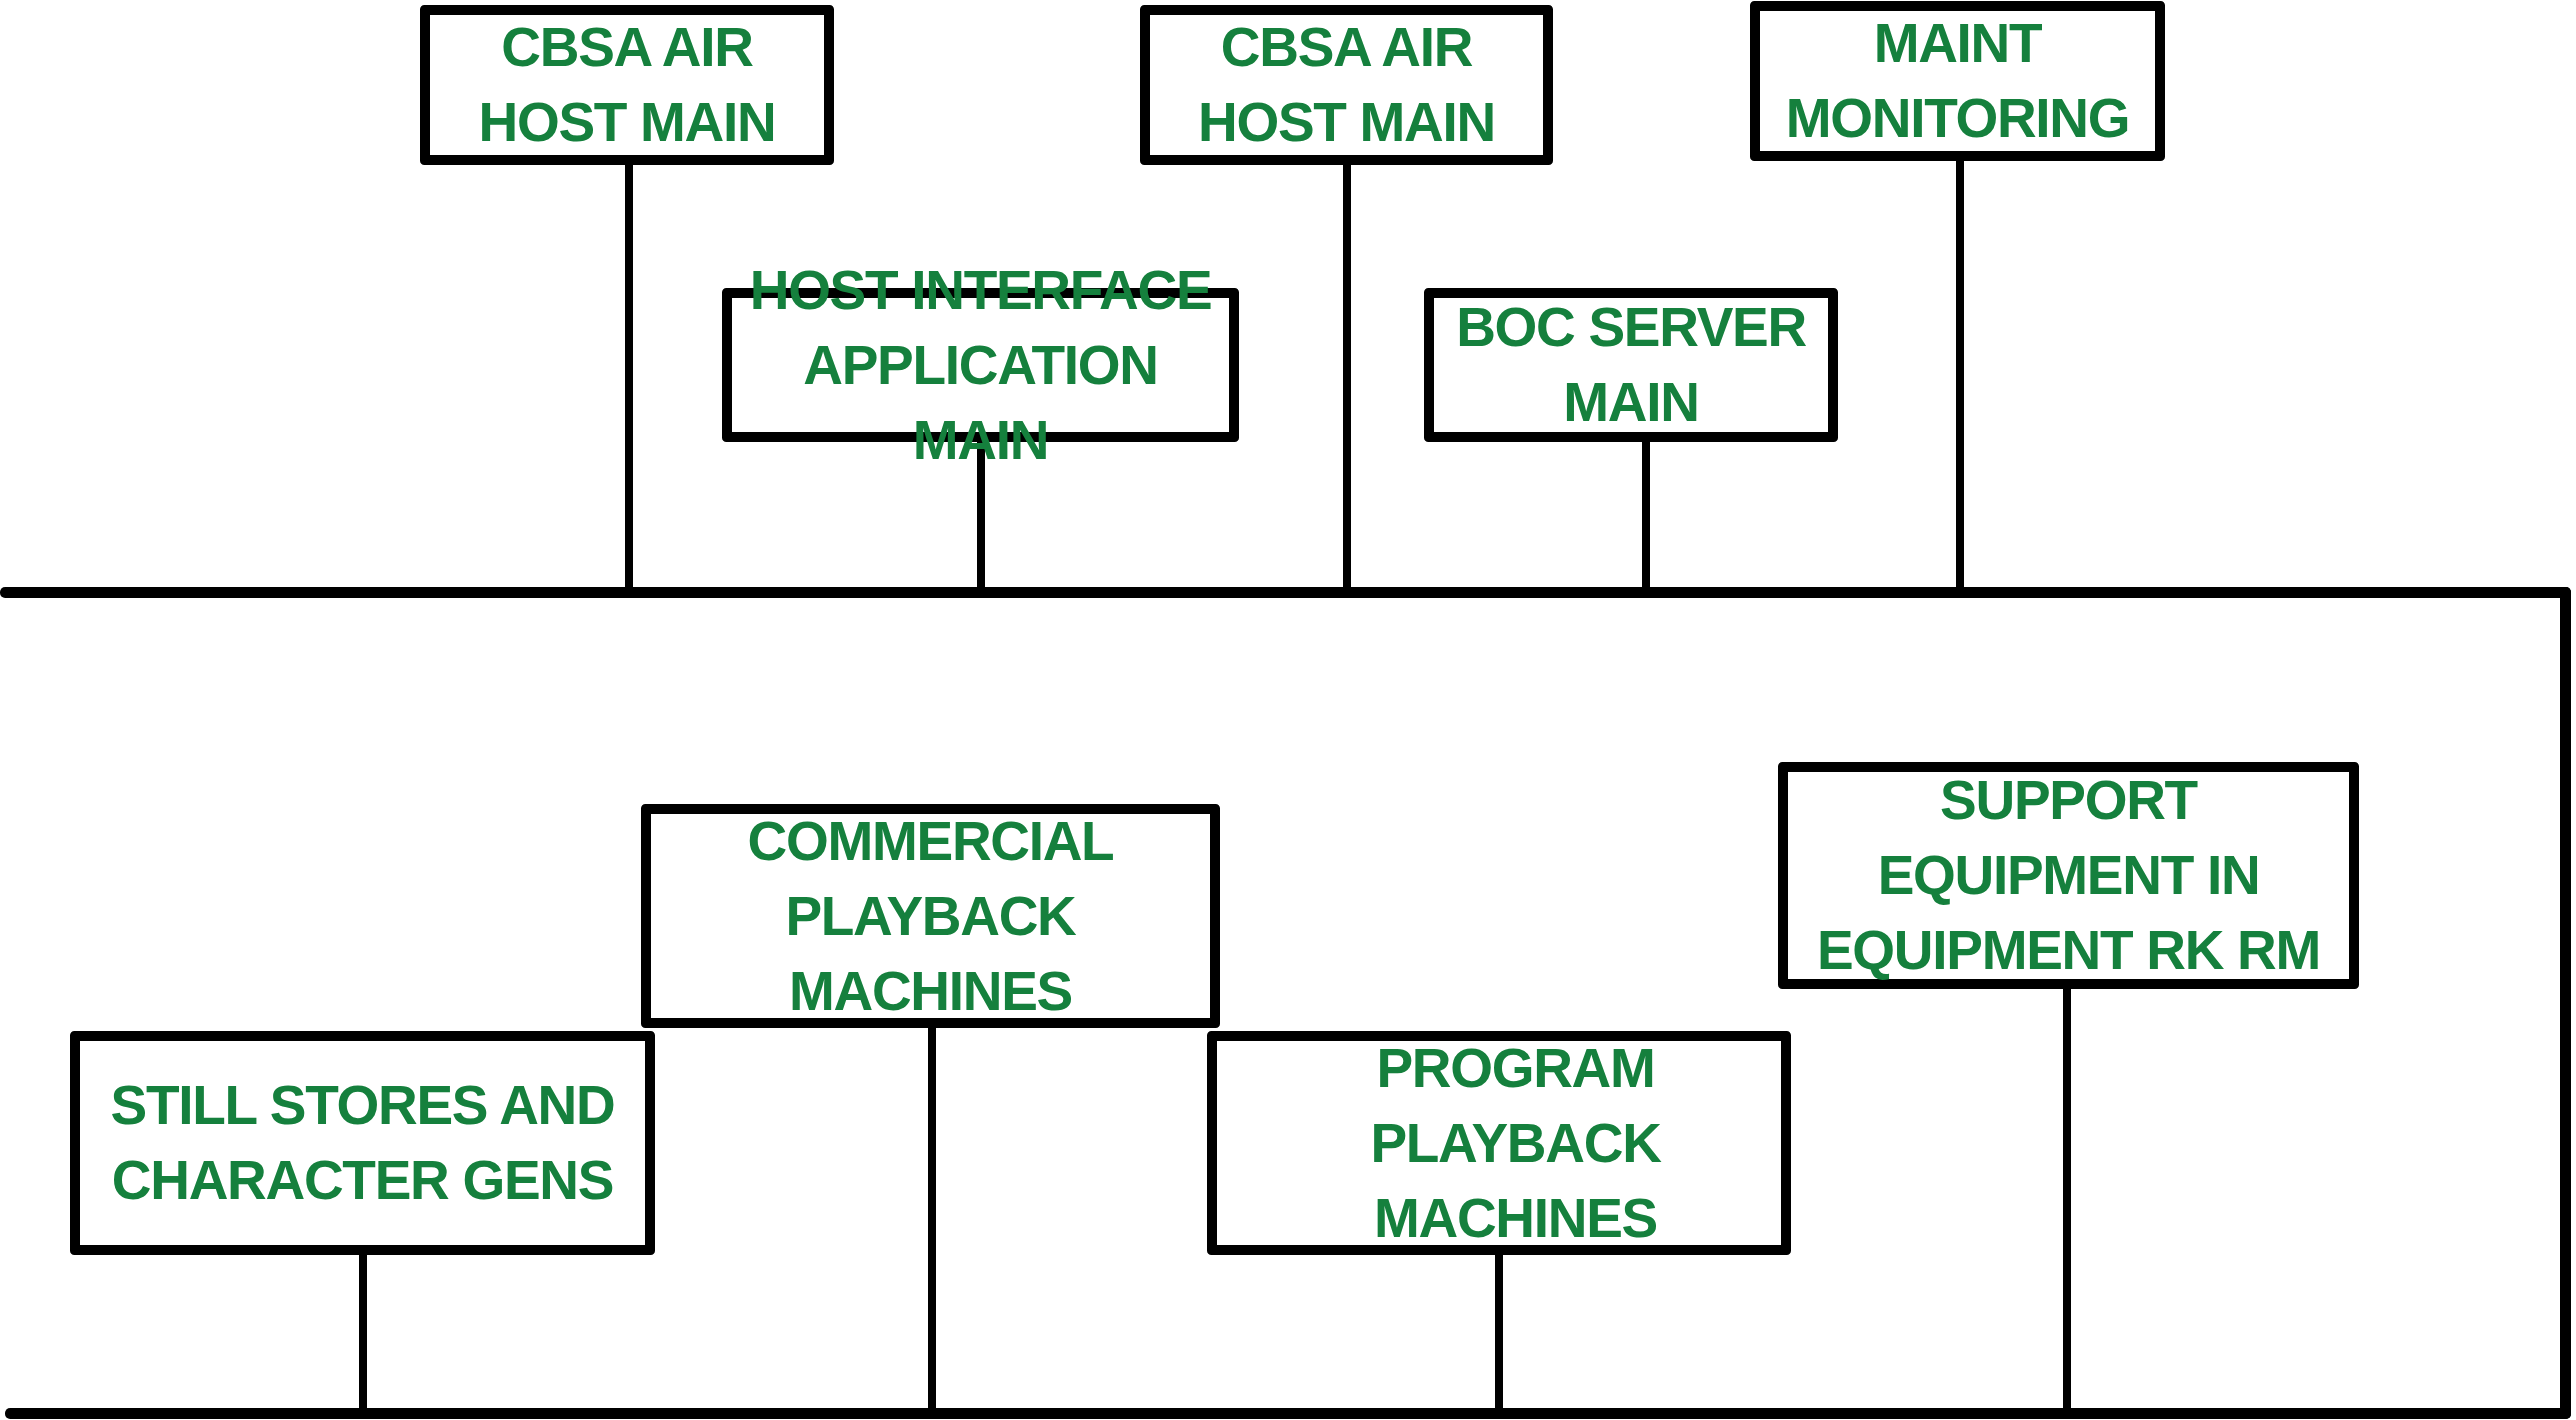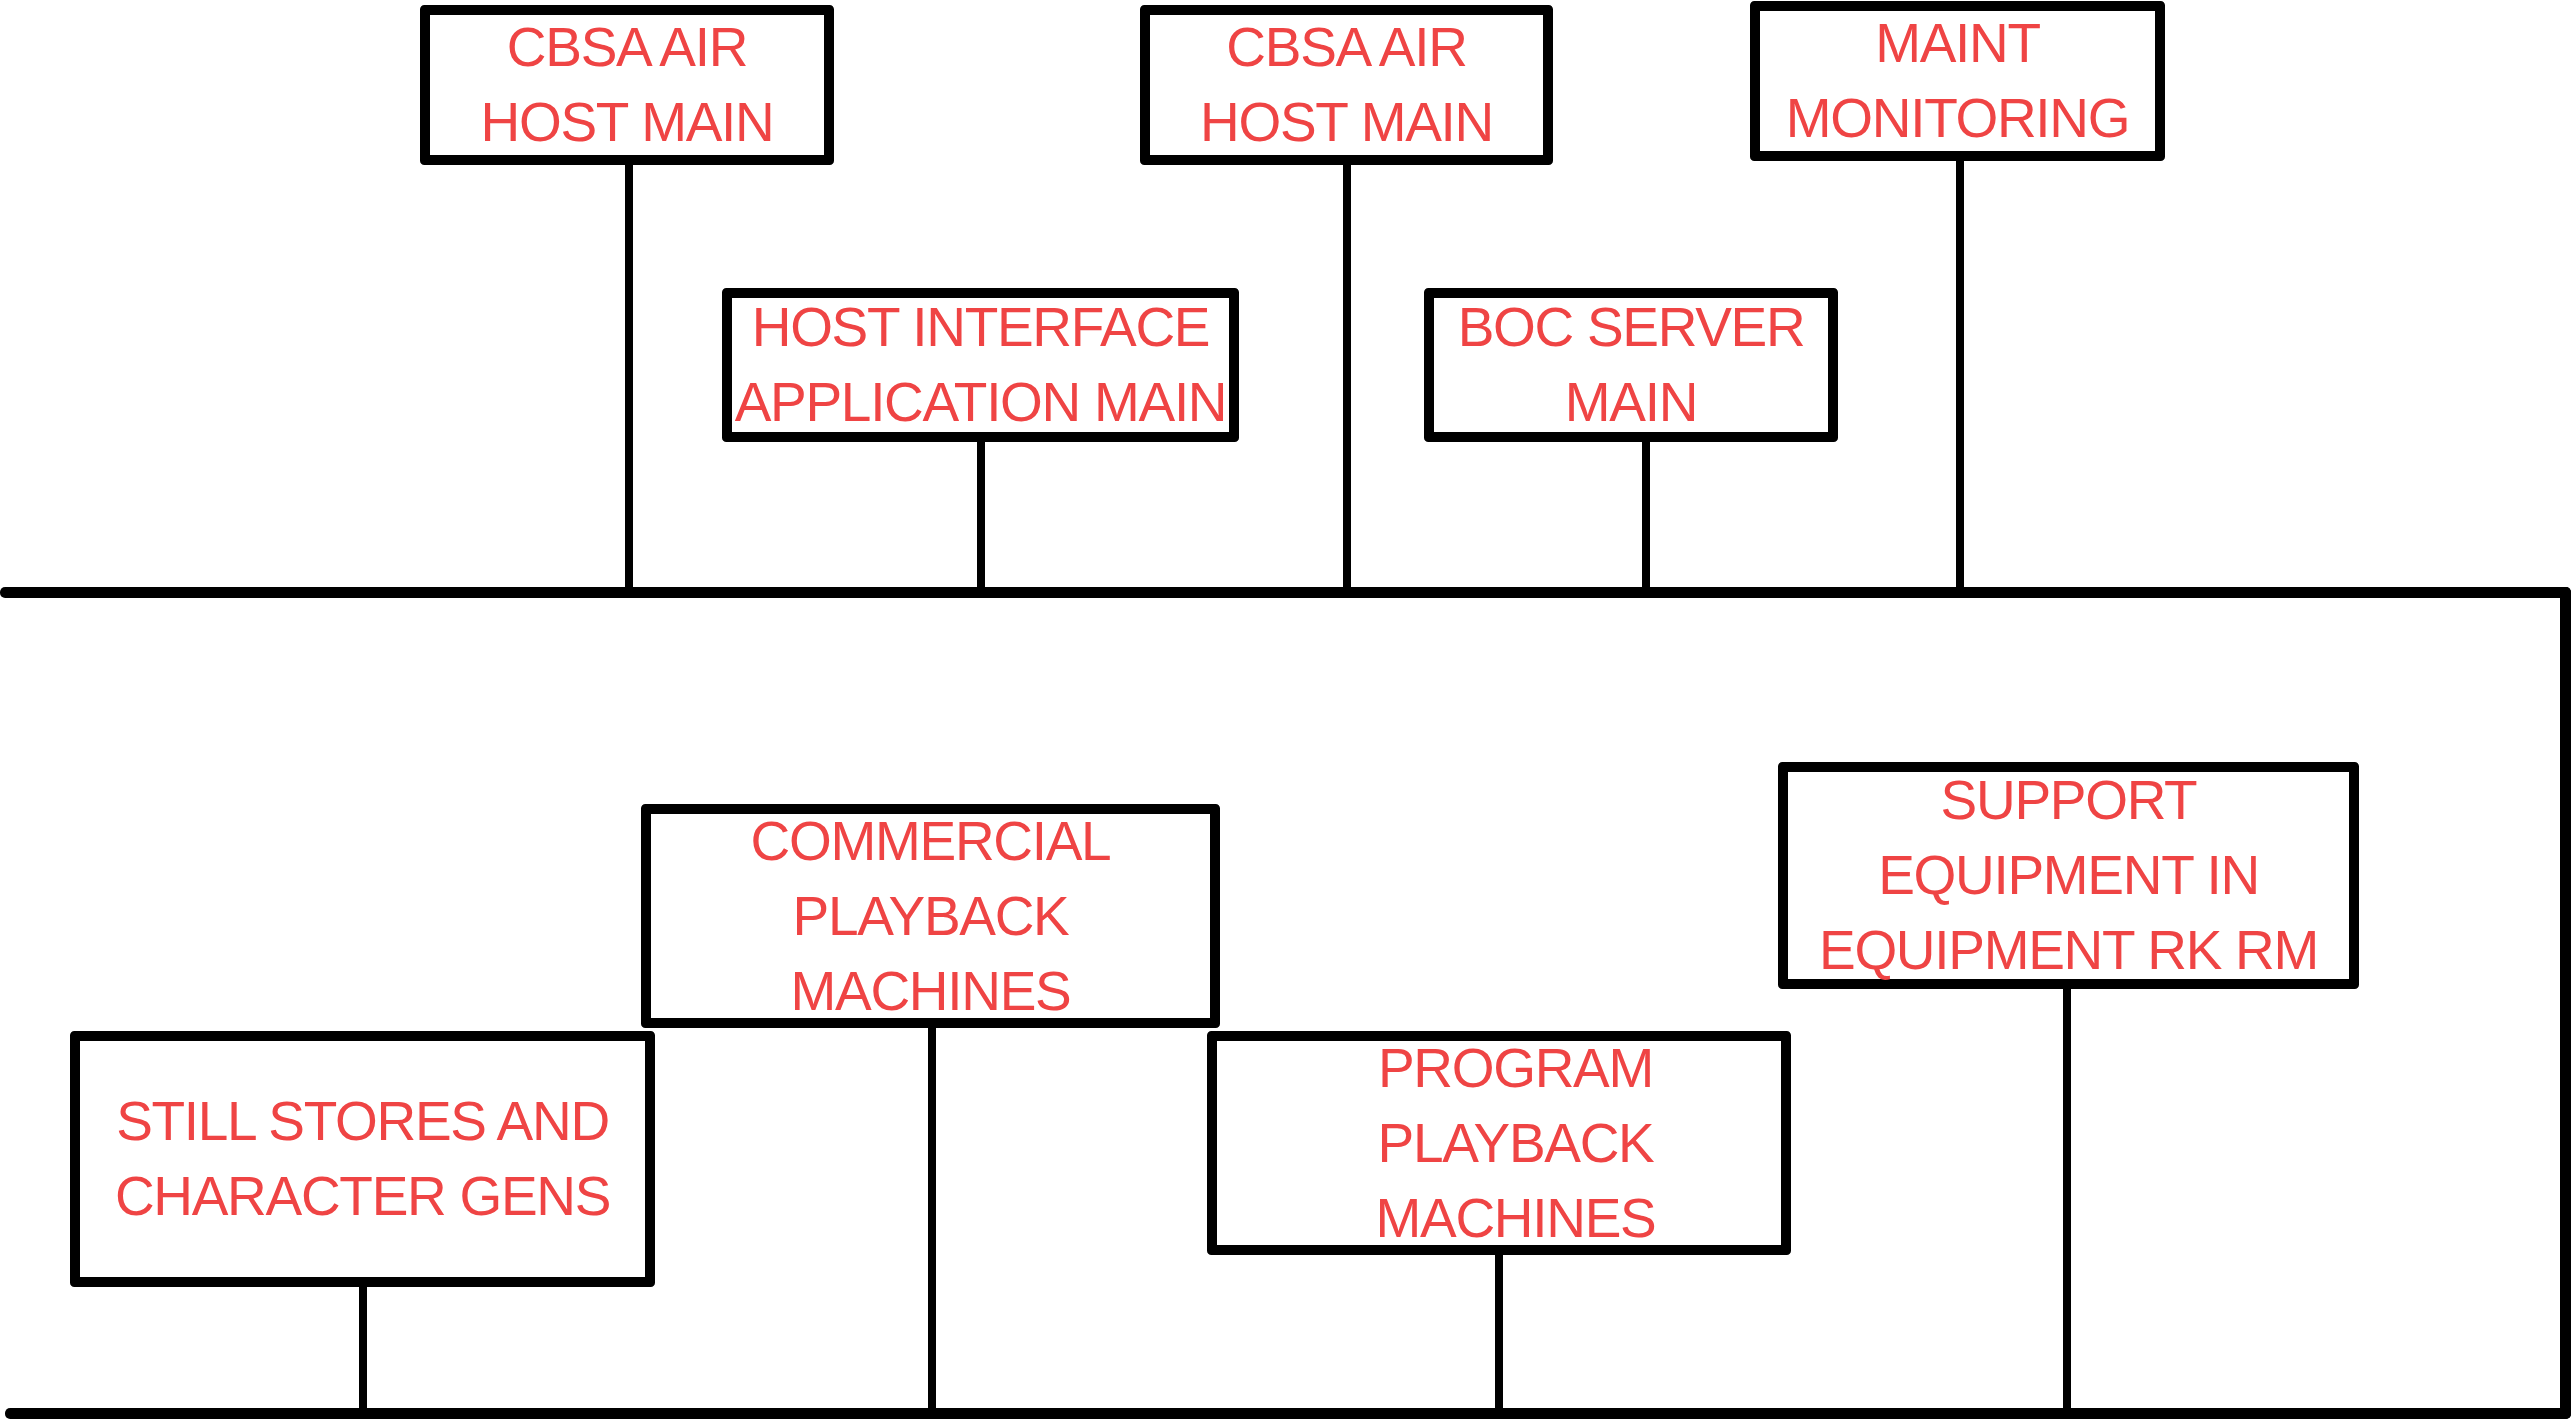--- a/index.html
+++ b/index.html
@@ -27,30 +27,31 @@
     justify-content: center;
     z-index: 2;
   }
   .node-label {
     display: block;
     white-space: pre-line;
     text-align: center;
     font-size: 55px;
     line-height: 75px;
     letter-spacing: -1.3px;
-    color: #ef4444;
+    color: #15803d;
+    font-weight: bold;
   }
   .n1 { left: 420px;  top: 5.1px;    width: 414px; height: 160px; }
   .n2 { left: 1140px; top: 5.1px;    width: 413px; height: 160px; }
   .n3 { left: 1750px; top: 1px;    width: 415px; height: 160px; }
   .n4 { left: 722px;  top: 288px;  width: 517px; height: 154px; align-items: center; }
   .n5 { left: 1424px; top: 288px;  width: 414px; height: 154px; }
   .n6 { left: 641px;  top: 804px;  width: 579px; height: 224px; }
   .n7 { left: 1778px; top: 762px;  width: 581px; height: 227px; }
-  .n8 { left: 70px;   top: 1031px; width: 585px; height: 256px; }
+  .n8 { left: 70px;   top: 1031px; width: 585px; height: 224px; }
   .n9 { left: 1207px; top: 1031px; width: 584px; height: 224px; padding-left: 33px; }
   
   .line {
     position: absolute;
     background: #000000;
     z-index: 1;
   }
   .hline { height: 11px; border-radius: 5.1px; }
   .vline { width: 7.7px; }
   .bus-upper  { left: 0px;    top: 587px;  width: 2571px; }

